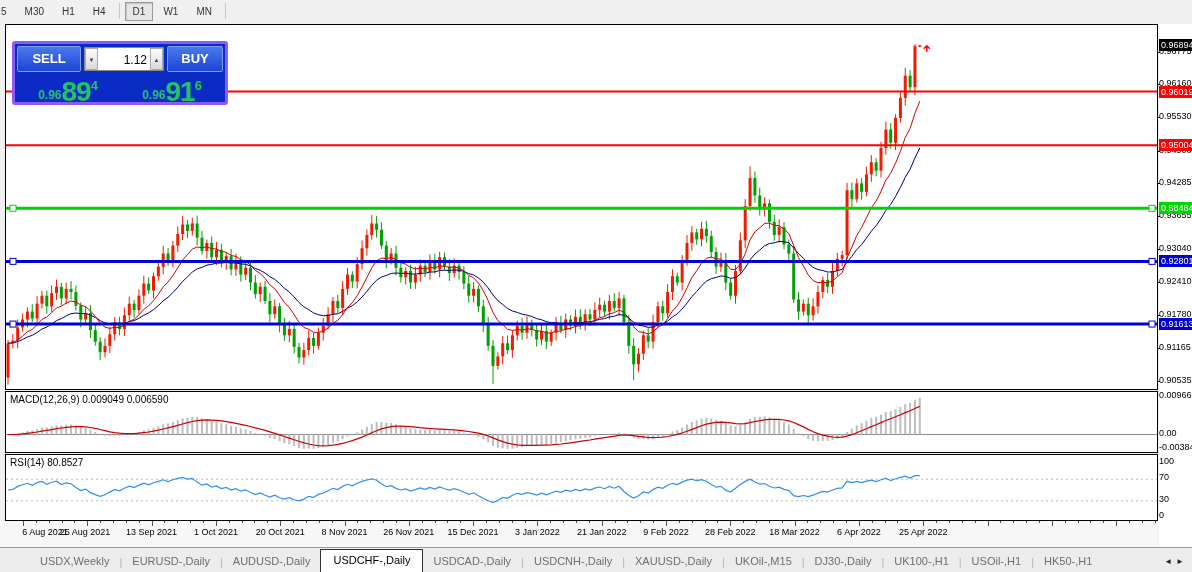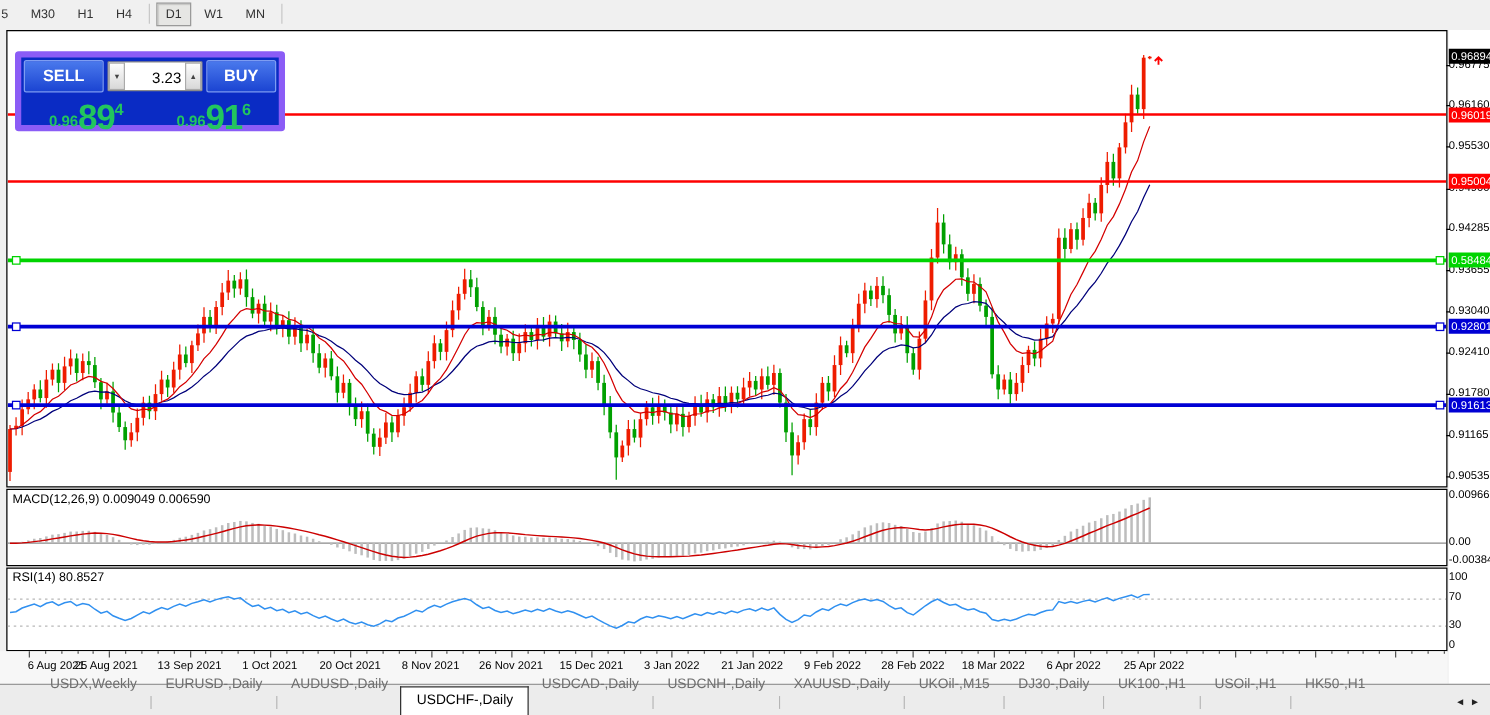--- a/index.html
+++ b/index.html
@@ -22,21 +22,21 @@
   #panel-rsi  { height:67px; margin-top:1px; }
   .panel svg { position:absolute; left:0; top:0; }
 
   #chart-title { position:absolute; left:5px; top:3px; font-size:11px; color:#000; z-index:30; white-space:nowrap; }
   #chart-title .tri { font-size:8px; position:relative; top:-1px; margin-right:3px; }
 
   .ind-label { position:absolute; left:4px; top:2px; font-size:10px; color:#000; z-index:5; white-space:nowrap; }
 
   
   #trade-widget { position:absolute; left:6px; top:16px; width:216px; height:64px; z-index:40;
-                  background:#0a2bc4; border:5px solid #8b5cf6; border-radius:3px; padding:2px; }
+                  background:#0a2bc4; border:3px solid #8b5cf6; border-radius:3px; padding:2px; }
   #tw-row1 { display:flex; height:26px; }
   .tw-btn { color:#fff; font-weight:bold; font-size:13px; text-align:center; line-height:24px;
             background:linear-gradient(#4a79ec,#1b44d2); border:1px solid #7e9df2; border-radius:2px; cursor:pointer; }
   #sell-btn { width:64px; } #buy-btn { width:56px; }
   #vol-spinner { flex:1; display:flex; margin:1px 3px; border:1px solid #8a8a8a; background:#fff; border-radius:1px; }
   .spin-btn { width:13px; background:linear-gradient(#fdfdfd,#d8d8d8); border:1px solid #aaa; color:#444;
               font-size:6px; line-height:22px; text-align:center; cursor:pointer; }
   #vol-value { flex:1; font-size:12px; color:#000; text-align:right; padding:5px 3px 0 0; }
   #tw-row2 { display:flex; height:32px; margin-top:2px; color:#22c55e; }
   .px-panel { flex:1; display:flex; align-items:flex-end; justify-content:center; padding-bottom:1px; }
@@ -52,21 +52,21 @@
   .axis-dash { position:absolute; left:-2px; width:3px; height:1px; background:#000; }
 
   
   #date-axis { position:absolute; left:0px; top:521px; width:1158px; height:26px; background:#f7f7f7; }
   .date-label { position:absolute; top:6px; font-size:9px; color:#000; transform:translateX(-50%); white-space:nowrap; }
   .date-tick { position:absolute; top:0; width:1px; background:#555; }
 
   
   #tab-bar { position:absolute; left:0; top:547px; width:1192px; height:25px; background:#ececec;
              border-top:1px solid #9a9a9a; display:flex; align-items:flex-end; padding-left:30px; }
-  .sym-tab { font-size:11px; color:#6e6e6e; padding:4px 10px 19px 10px; white-space:nowrap; cursor:pointer; }
+  .sym-tab { font-size:11px; color:#6e6e6e; padding:4px 10px 5px 10px; white-space:nowrap; cursor:pointer; }
   .sym-tab.active { background:#fff; color:#000; border:1px solid #333; border-bottom:none; padding:4px 12px 6px 12px; }
   .tab-sep { color:#b5b5b5; font-size:11px; padding-bottom:4px; }
   #tab-scroll { position:absolute; right:4px; bottom:6px; font-size:8px; color:#222; letter-spacing:4px; }
 </style>
 </head>
 <body>
 
 <div id="app">
 
   <div id="tf-toolbar">
@@ -82,21 +82,21 @@
     </div>
 
   <div id="chart-col">
     <div class="panel" id="panel-main">
 
       <div id="trade-widget">
         <div id="tw-row1">
           <div class="tw-btn" id="sell-btn">SELL</div>
           <div id="vol-spinner">
             <div class="spin-btn">▼</div>
-            <div id="vol-value">3.23</div>
+            <div id="vol-value">1.12</div>
             <div class="spin-btn">▲</div>
           </div>
           <div class="tw-btn" id="buy-btn">BUY</div>
         </div>
         <div id="tw-row2">
           <div class="px-panel">
             <span class="px-small">0.96</span>
               <span class="px-big">89</span>
               <span class="px-sup">4</span>
           </div>

